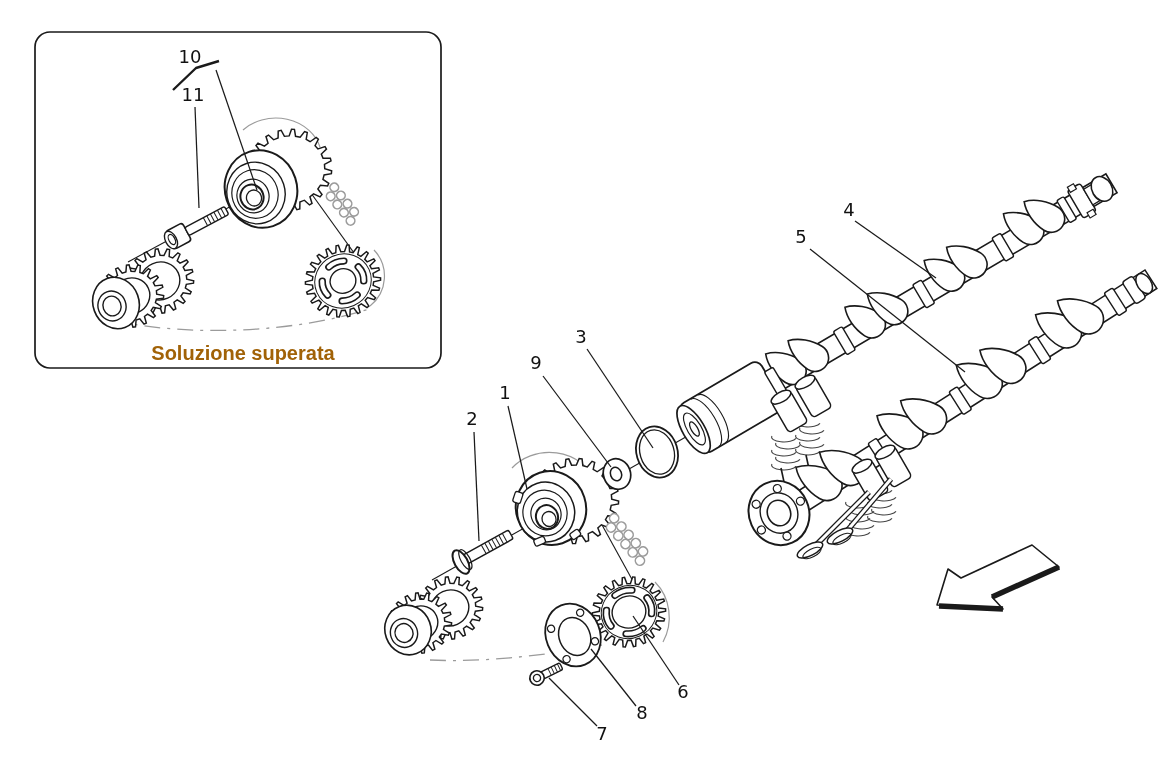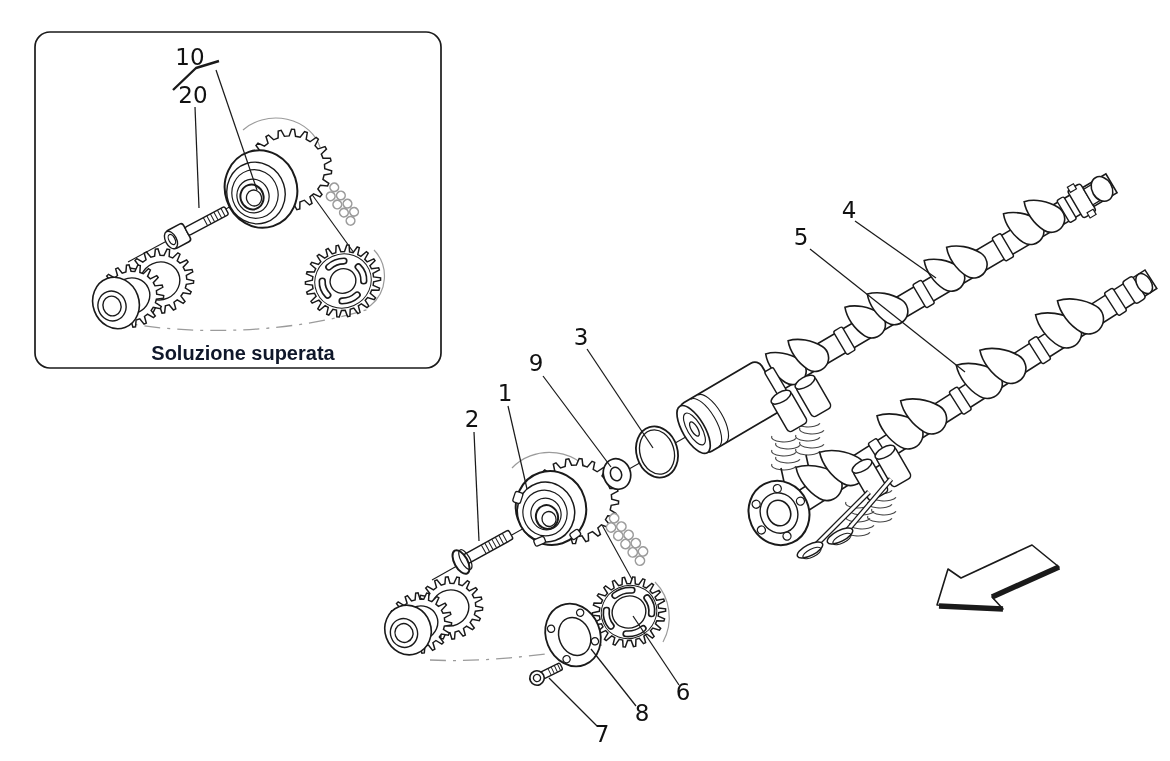--- a/index.html
+++ b/index.html
@@ -1,25 +1,25 @@
 <!DOCTYPE html>
 <html><head>
 <meta charset="utf-8">
 <style>
   html,body{margin:0;padding:0;background:#fff;}
   .stage{position:relative;width:1170px;height:761px;background:#fff;overflow:hidden;
          font-family:"Liberation Sans",sans-serif;}
   .stage svg{position:absolute;left:0;top:0;}
   .callout{position:absolute;transform:translate(-50%,-50%);
-           font-family:"DejaVu Sans",sans-serif;font-size:23px;font-weight:400;
+           font-family:"DejaVu Sans",sans-serif;font-size:18px;font-weight:400;
            color:#111;line-height:1;white-space:nowrap;}
   .inset-caption{position:absolute;left:103px;top:341px;width:272px;text-align:center;
                  background:#fff;padding:1px 4px;
                  font-family:"Liberation Sans",sans-serif;font-weight:700;font-size:20px;
-                 line-height:22px;color:#0f172a;}
+                 line-height:22px;color:#a16207;}
 </style>
 </head>
 <body>
 
 <div class="stage">
   <svg id="art" width="1170" height="761" viewBox="0 0 1170 761">
       <g>
         <rect x="35" y="32" width="406" height="336" rx="15" fill="none" stroke="#1a1a1a" stroke-width="1.7"></rect>
         <line x1="128" y1="262" x2="305" y2="166" stroke="#1a1a1a" stroke-width="1.1"></line>
         <line x1="303" y1="182" x2="362" y2="264" stroke="#1a1a1a" stroke-width="1.1"></line>
@@ -354,14 +354,14 @@
   <span class="callout" style="left:505px;top:393px">1</span>
   <span class="callout" style="left:472px;top:419px">2</span>
   <span class="callout" style="left:581px;top:337px">3</span>
   <span class="callout" style="left:849px;top:210px">4</span>
   <span class="callout" style="left:801px;top:237px">5</span>
   <span class="callout" style="left:683px;top:692px">6</span>
   <span class="callout" style="left:602px;top:734px">7</span>
   <span class="callout" style="left:642px;top:713px">8</span>
   <span class="callout" style="left:536px;top:363px">9</span>
   <span class="callout" style="left:190px;top:57px">10</span>
-  <span class="callout" style="left:193px;top:95px">20</span>
+  <span class="callout" style="left:193px;top:95px">11</span>
 </div>
 
 </body></html>

